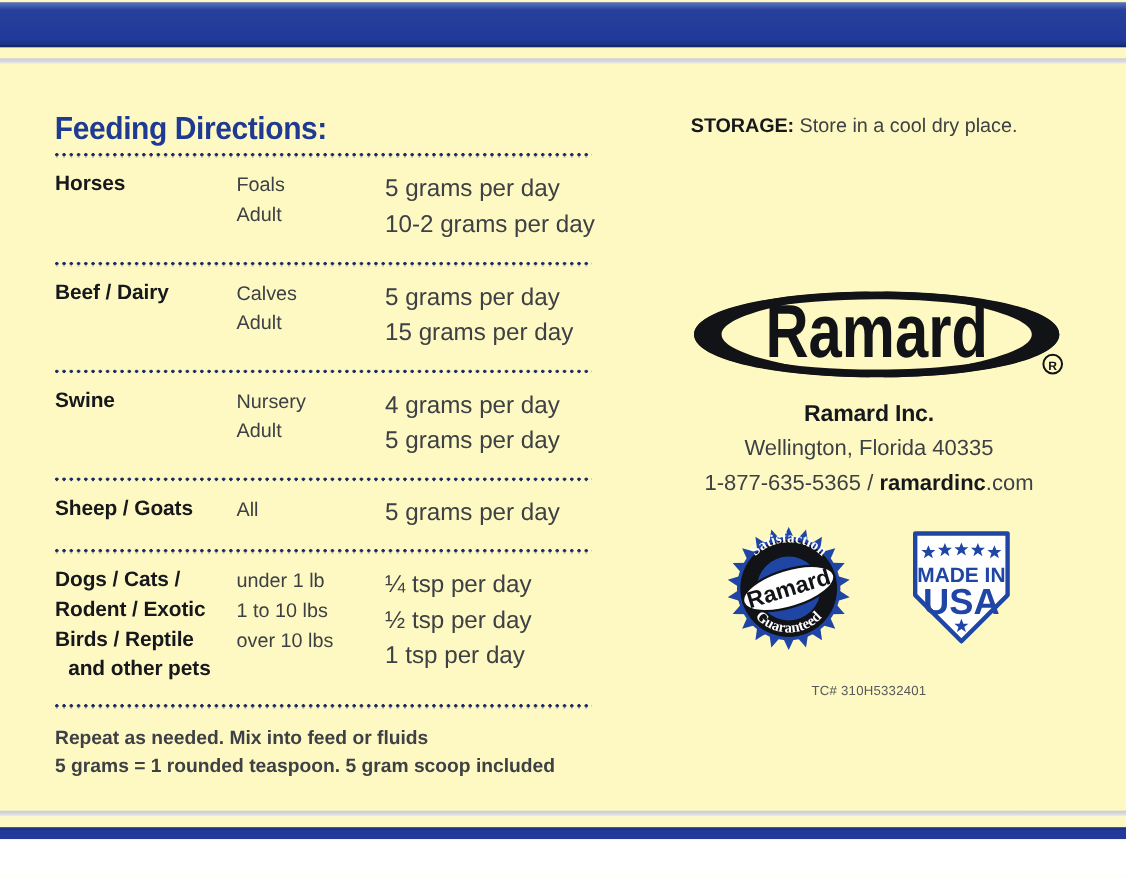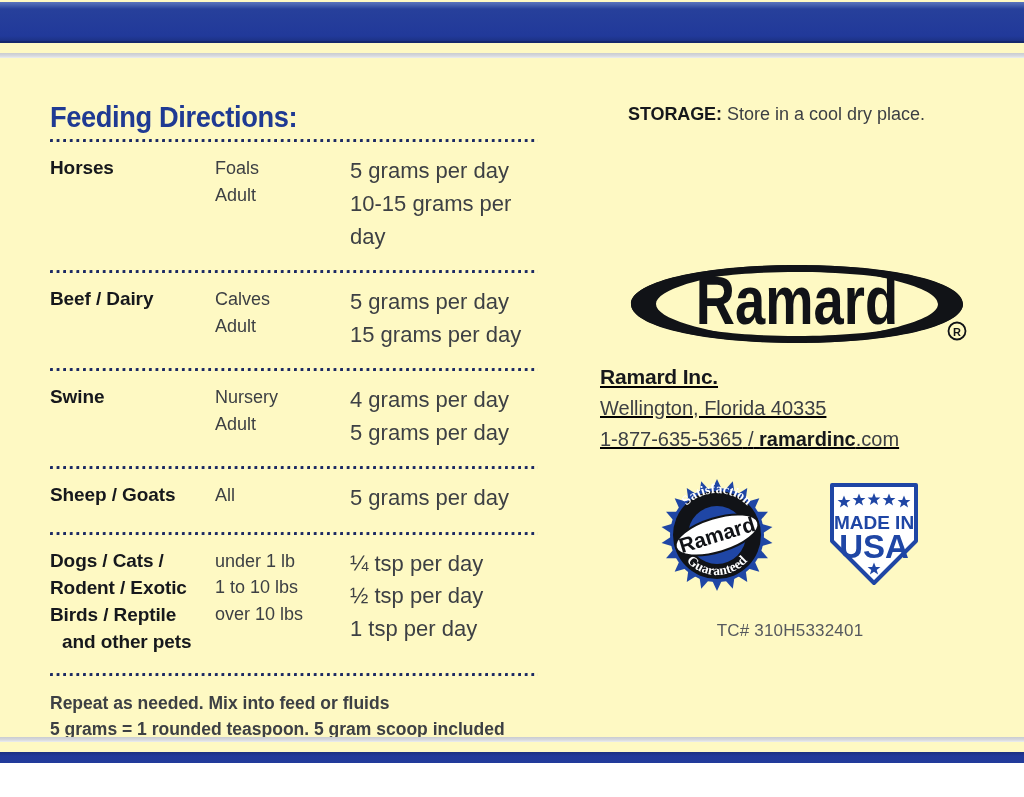--- a/index.html
+++ b/index.html
@@ -168,22 +168,22 @@
     position: relative;
     margin: 135px 0 0 22px;
     width: 350px;
     height: 86px;
   }
   .logo-wrap svg { display: block; }
 
   
   .addr {
     margin: 14px 0 0 0;
+    text-align: center;
     width: 380px;
-    text-decoration: underline;
   }
   .addr .company {
     font-size: 21px;
     font-weight: bold;
     color: #16181c;
     line-height: 1.5;
     letter-spacing: -0.2px;
   }
   .addr .city {
     font-size: 20px;
@@ -204,21 +204,21 @@
     gap: 48px;
     margin: 24px 0 0 58px;
   }
   .badge svg { display: block; }
 
   
   .tc-code {
     margin: 30px 0 0 0;
     width: 380px;
     text-align: center;
-    font-size: 17px;
+    font-size: 12px;
     color: #56595e;
     letter-spacing: 0.2px;
   }
 </style>
 </head>
 <body>
 
 <div id="label-root">
 
   <div class="band band-top"></div>
@@ -238,21 +238,21 @@
         <div class="feed-row">
           <div class="cell-animal">
             <span>Horses</span>
           </div>
           <div class="cell-stage">
             <div>Foals</div>
             <div>Adult</div>
           </div>
           <div class="cell-amount">
             <div>5 grams per day</div>
-            <div>10-15 grams per day</div>
+            <div>10-2 grams per day</div>
           </div>
         </div>
         <div class="dotrule"></div>
 
         <div class="feed-row">
           <div class="cell-animal">
             <span>Beef / Dairy</span>
           </div>
           <div class="cell-stage">
             <div>Calves</div>

